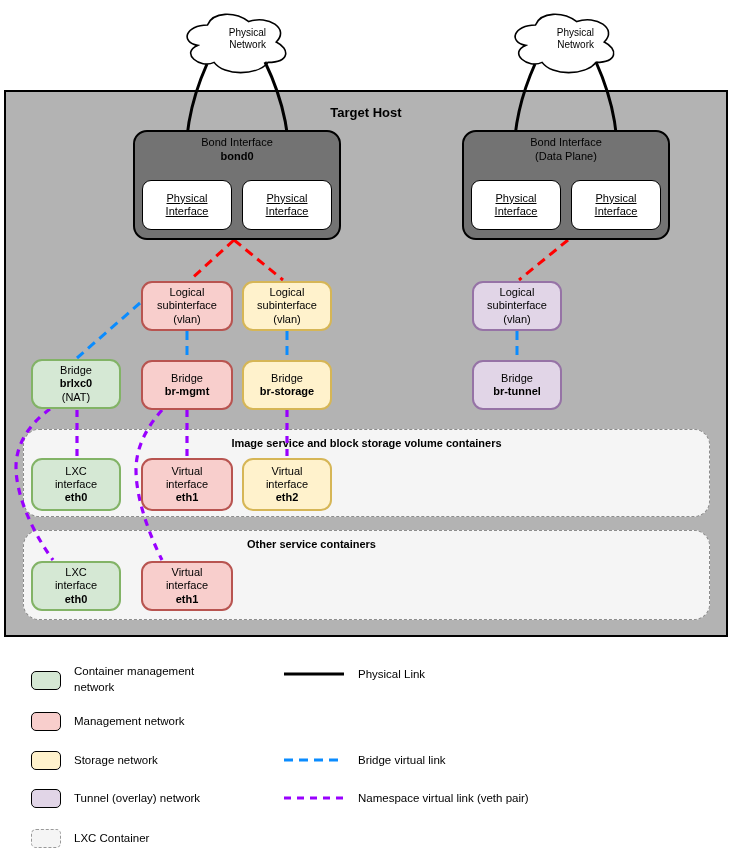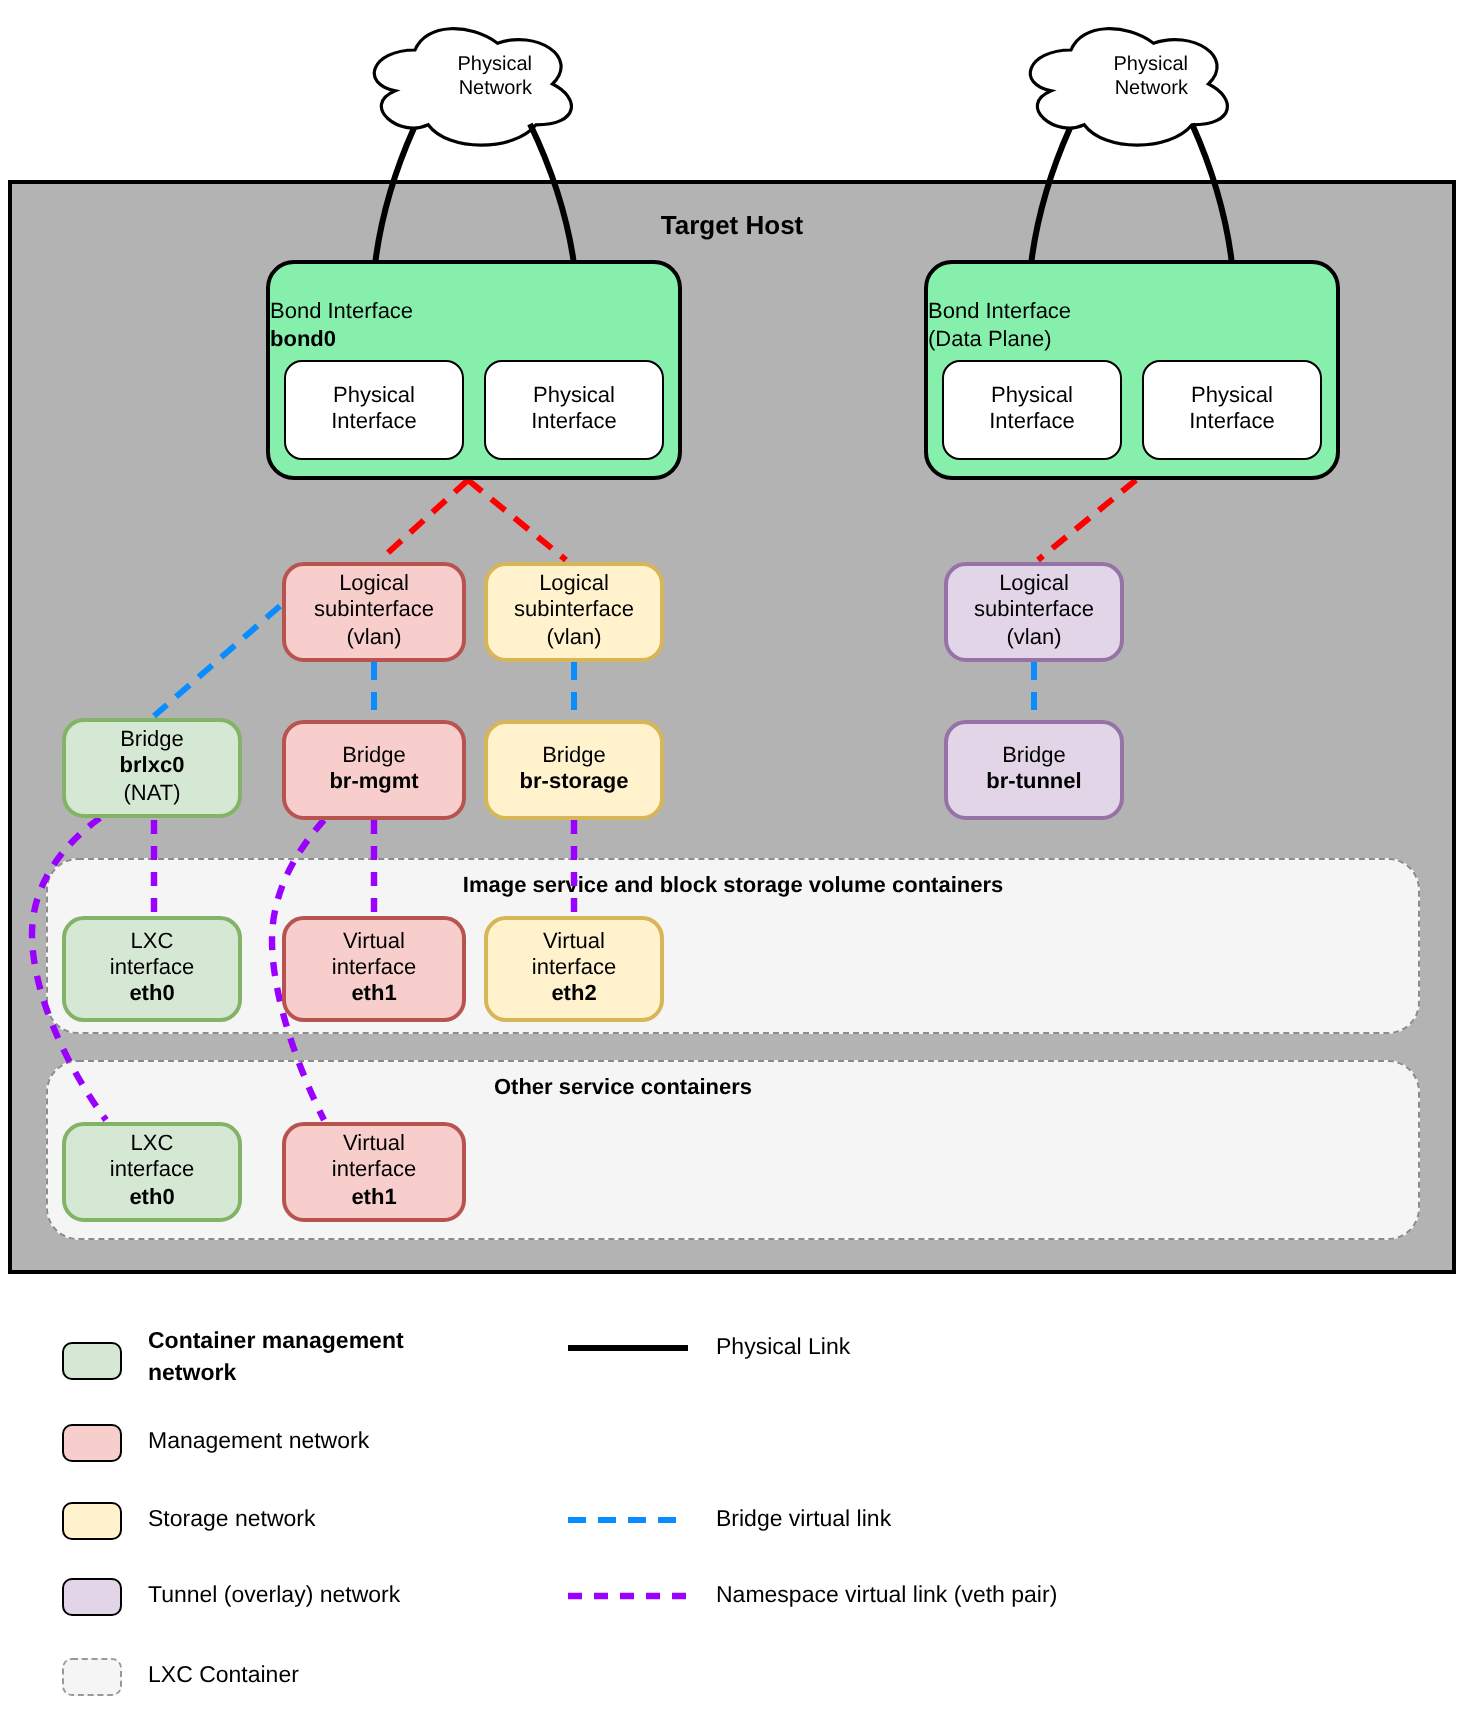--- a/index.html
+++ b/index.html
@@ -28,38 +28,38 @@
   
   .nbox{position:absolute;border-radius:11px;border:2px solid;box-sizing:border-box;
         display:flex;flex-direction:column;align-items:center;justify-content:center;
         text-align:center;font-size:11px;line-height:1.2;padding:0 3px;}
   .green {background:var(--green-fill); border-color:var(--green-stroke);}
   .red   {background:var(--red-fill);   border-color:var(--red-stroke);}
   .yellow{background:var(--yellow-fill);border-color:var(--yellow-stroke);}
   .purple{background:var(--purple-fill);border-color:var(--purple-stroke);}
   .bold{font-weight:bold;}
   .wrap60{max-width:62px;display:inline-block;}
-  .wrap62{max-width:64px;display:inline-block;}
-
-  
-  .bond{position:absolute;background:#86efac;border:2.5px solid #000;border-radius:14px;
-        box-sizing:border-box;text-align:left;font-size:11px;line-height:1.3;padding-top:17px;}
+  .wrap62{max-width:64px;display:inline-block;text-decoration:underline;}
+
+  
+  .bond{position:absolute;background:#737373;border:2.5px solid #000;border-radius:14px;
+        box-sizing:border-box;text-align:center;font-size:11px;line-height:1.3;padding-top:3px;}
   .pif{position:absolute;background:#fff;border:1.5px solid #000;border-radius:9px;
         box-sizing:border-box;display:flex;align-items:center;justify-content:center;
         text-align:center;font-size:11px;line-height:1.2;}
 
   .cloud-label{position:absolute;text-align:right;font-size:10px;line-height:1.25;
         display:flex;align-items:center;justify-content:center;}
 
   
   .lg-row{position:absolute;left:31px;display:flex;align-items:center;gap:13px;height:20px;}
   .sw{width:30px;height:19px;border-radius:5px;border:1.5px solid;box-sizing:border-box;flex:0 0 auto;}
   .sw.lxc{border:1.5px dashed #999;background:var(--container-fill);}
   .lg-label{font-size:11.5px;white-space:nowrap;}
-  .lg-label.wrapped{white-space:normal;width:132px;line-height:1.35;font-weight:bold;}
+  .lg-label.wrapped{white-space:normal;width:132px;line-height:1.35;}
   .lg-link{position:absolute;left:282px;display:flex;align-items:center;gap:12px;height:20px;}
 </style>
 </head>
 <body>
 
 <div class="canvas">
 
   <div class="host"></div>
 
   <div class="cgroup" style="left:23px;top:429px;width:687px;height:88px"></div>

